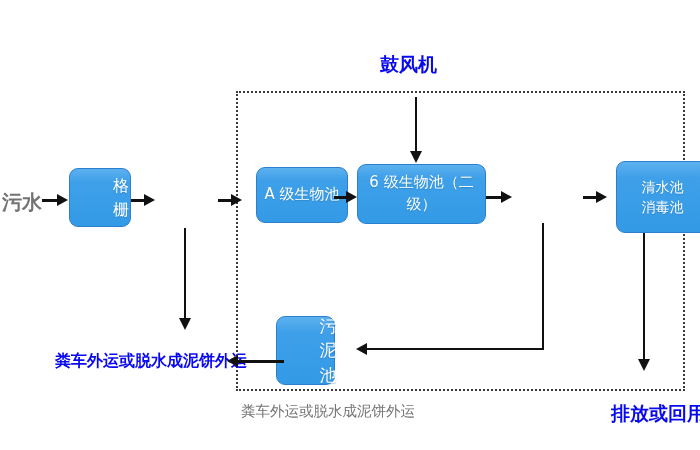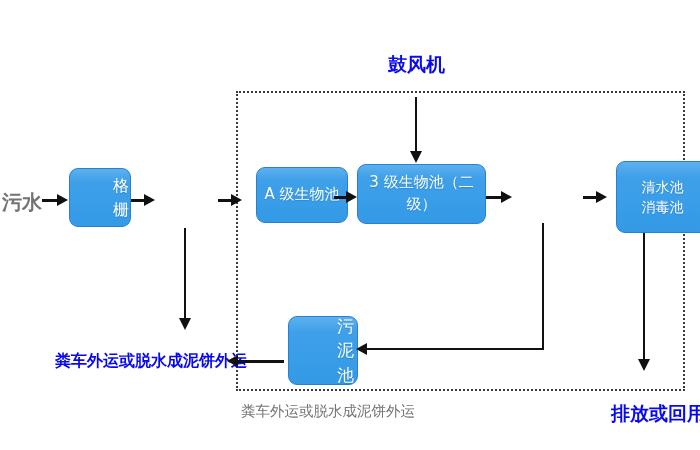--- a/index.html
+++ b/index.html
@@ -85,40 +85,40 @@
 </style>
 </head>
 <body>
 
 <div class="stage">
 
   <div class="dashed-box"></div>
 
   <div class="label" style="left:2px; top:189px; font-size:20px; font-weight:700;">污水</div>
 
-  <div class="label accent" style="left:388px; top:52px; font-size:19px;">鼓风机</div>
+  <div class="label accent" style="left:380px; top:52px; font-size:19px;">鼓风机</div>
 
   <div class="label accent" style="left:55px; top:351px; font-size:16px;">粪车外运或脱水成泥饼外运</div>
 
   <div class="label accent" style="left:611px; top:401px; font-size:19px;">排放或回用</div>
 
   <div class="label" style="left:241px; top:402px; font-size:14.5px;">粪车外运或脱水成泥饼外运</div>
 
   <div class="node" style="left:69px;  top:168px; width:62px;  height:59px; font-size:16px;padding-left:42px;">格栅</div>
 
 
   <div class="node" style="left:256px; top:167px; width:92px;  height:56px; font-size:15px;">A 级生物池</div>
 
-  <div class="node" style="left:357px; top:164px; width:129px; height:60px; font-size:15px;">3 级生物池（二级）</div>
+  <div class="node" style="left:357px; top:164px; width:129px; height:60px; font-size:15px;">6 级生物池（二级）</div>
 
 
   <div class="node" style="left:616px; top:161px; width:93px;  height:72px; font-size:14px;">清水池
 消毒池</div>
 
-  <div class="node" style="left:288px; top:316px; width:70px;  height:69px; font-size:17px;padding-left:45px;">污泥池</div>
+  <div class="node" style="left:276px; top:316px; width:59px;  height:69px; font-size:17px;padding-left:45px;">污泥池</div>
 
   <div class="shaft-h" style="left:42px; top:199px; width:16px;"></div>
   <div class="head-right" style="left:57px; top:194px;"></div>
 
   <div class="shaft-h" style="left:131px; top:199px; width:14px;"></div>
   <div class="head-right" style="left:144px; top:194px;"></div>
 
   <div class="shaft-h" style="left:218px; top:199px; width:14px;"></div>
   <div class="head-right" style="left:231px; top:194px;"></div>
 

